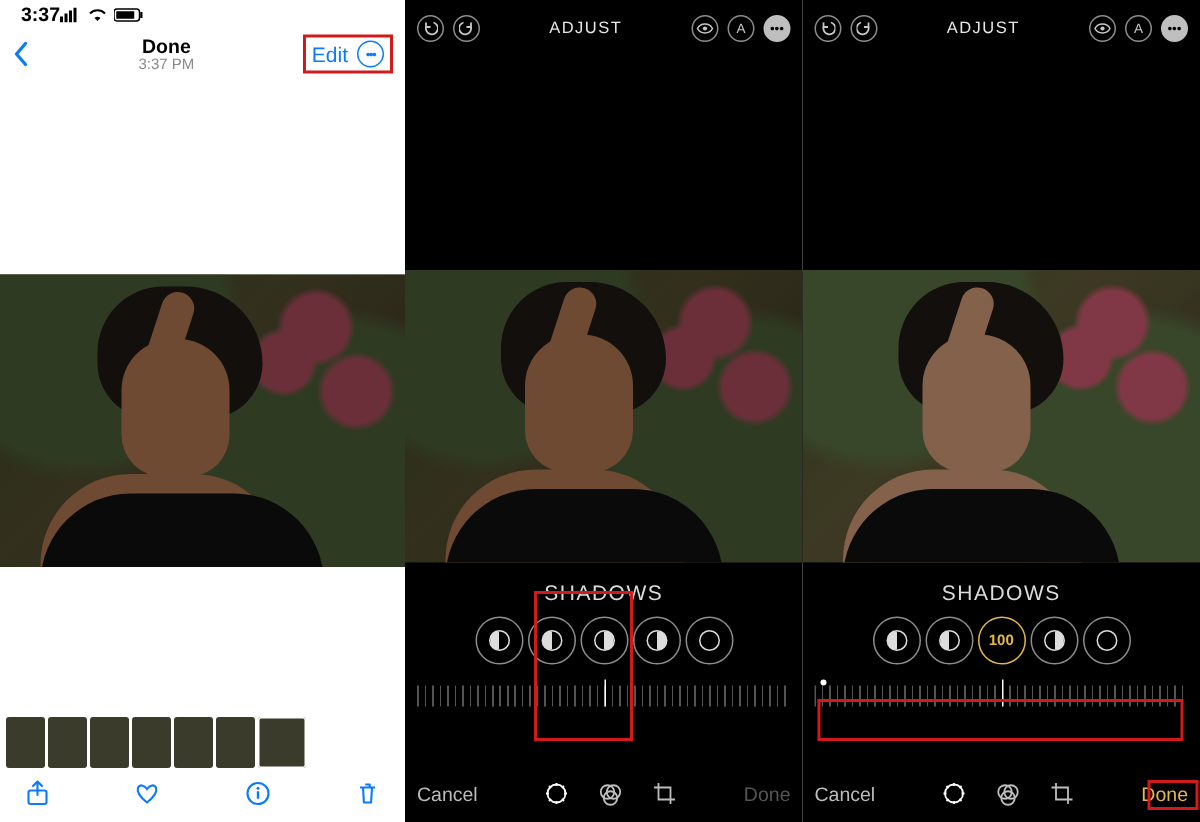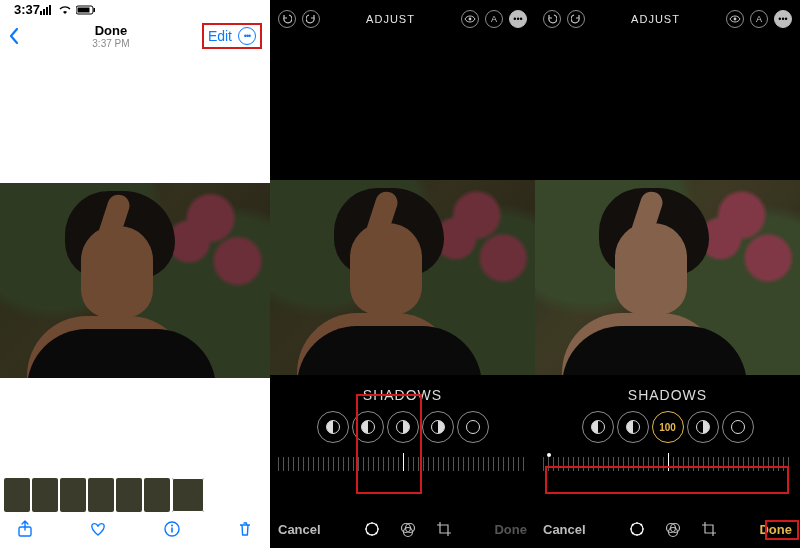--- a/index.html
+++ b/index.html
@@ -81,21 +81,21 @@
 
   
   .ruler { margin: 10px 8px 0 8px; height: 22px; position: relative; }
   .ruler .ticks { position: absolute; left: 0; right: 0; top: 4px; height: 14px; background: repeating-linear-gradient(90deg, #8d8d8d 0 1px, transparent 1px 5px); opacity: .6; }
   .ruler .center-tick { position: absolute; left: 50%; top: 0; width: 1px; height: 18px; background: #fff; }
   .ruler .dot { position: absolute; top: 0; width: 4px; height: 4px; border-radius: 50%; background: #fff; }
 
   
   .edit-toolbar { display: flex; align-items: center; justify-content: space-between; padding: 8px 8px 10px 8px; margin-top: auto; color: #bdbdbd; }
   .edit-toolbar .ctr { display: flex; gap: 18px; align-items: center; }
-  .edit-toolbar .txt { font-size: 13px; font-weight: bold; }
+  .edit-toolbar .txt { font-size: 13px; }
   .done-active { color: #e6b84c; }
   .done-disabled { color: #555; }
 
   
   .annot { position: absolute; border: 2px solid #d11a1a; pointer-events: none; }
 
   svg { display: block; }
 </style>
 </head>
 <body>

